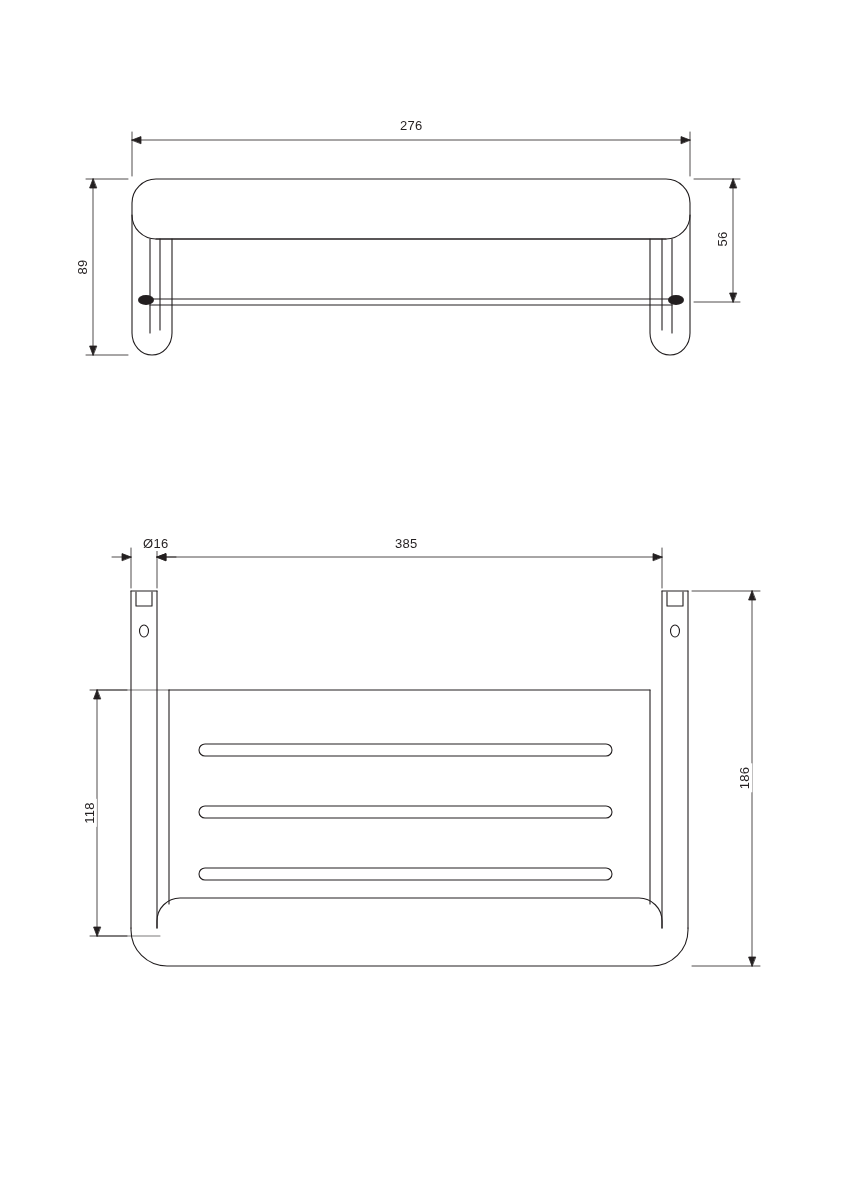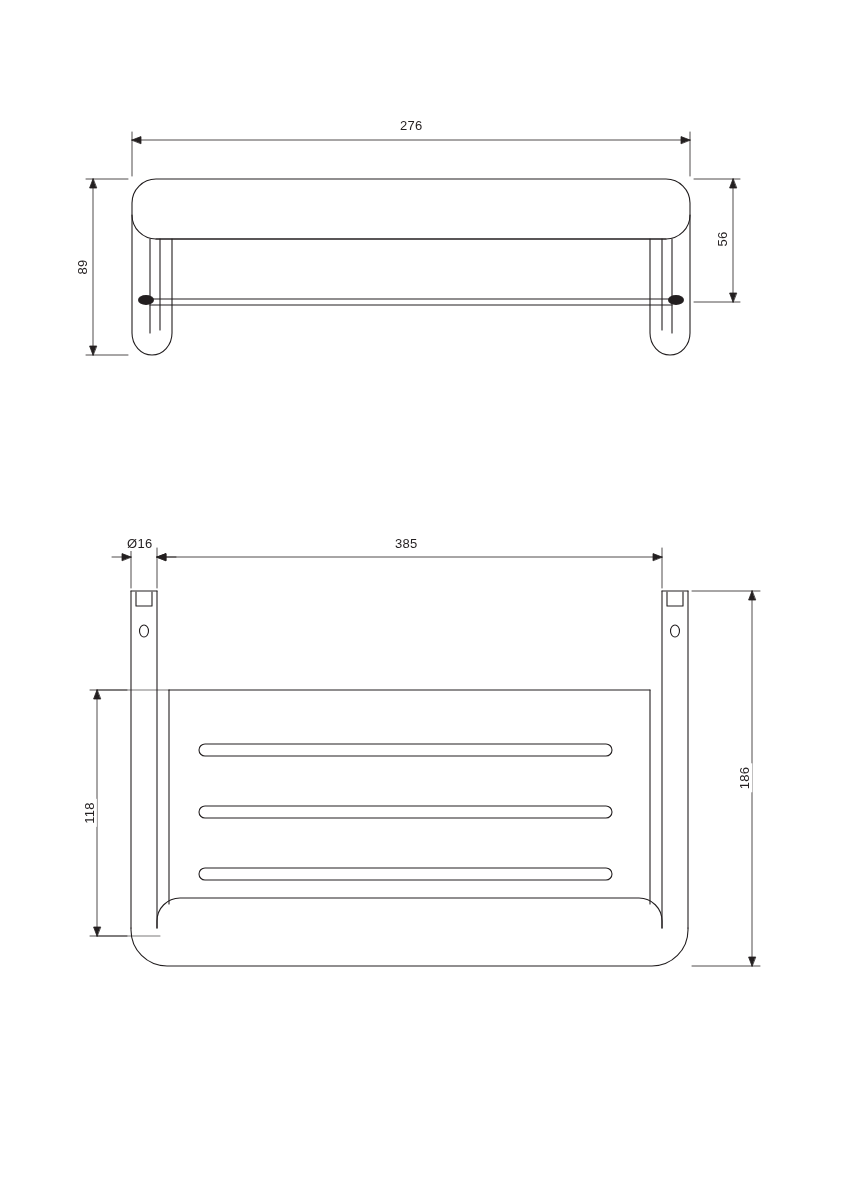--- a/index.html
+++ b/index.html
@@ -164,21 +164,21 @@
 
     </g>
   </svg>
 
   <div class="dim-label" style="left:389px; top:119px;margin-left:8px;">276</div>
 
   <div class="dim-label vertical" style="left:72px; top:260px;">89</div>
 
   <div class="dim-label vertical" style="left:712px; top:232px;">56</div>
 
-  <div class="dim-label" style="left:124px; top:537px;">Ø16</div>
+  <div class="dim-label" style="left:140px; top:537px;">Ø16</div>
 
   <div class="dim-label" style="left:392px; top:537px;">385</div>
 
   <div class="dim-label vertical" style="left:731px; top:771px;">186</div>
 
   <div class="dim-label vertical" style="left:76px; top:806px;">118</div>
 
 </div>
 
 </body></html>

